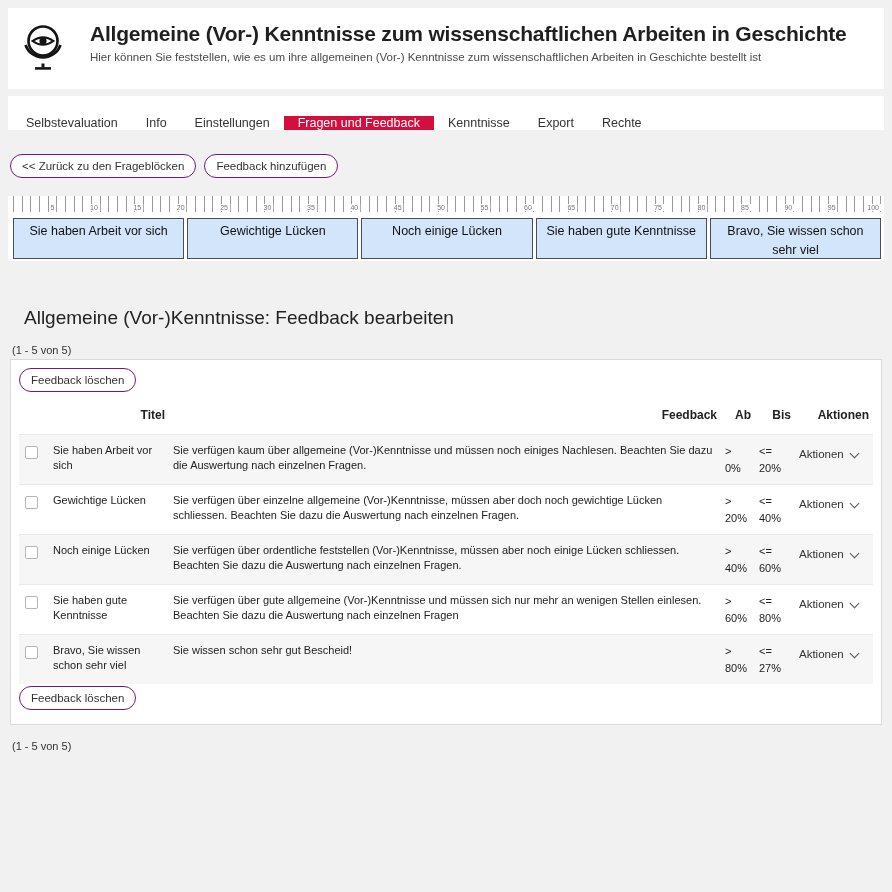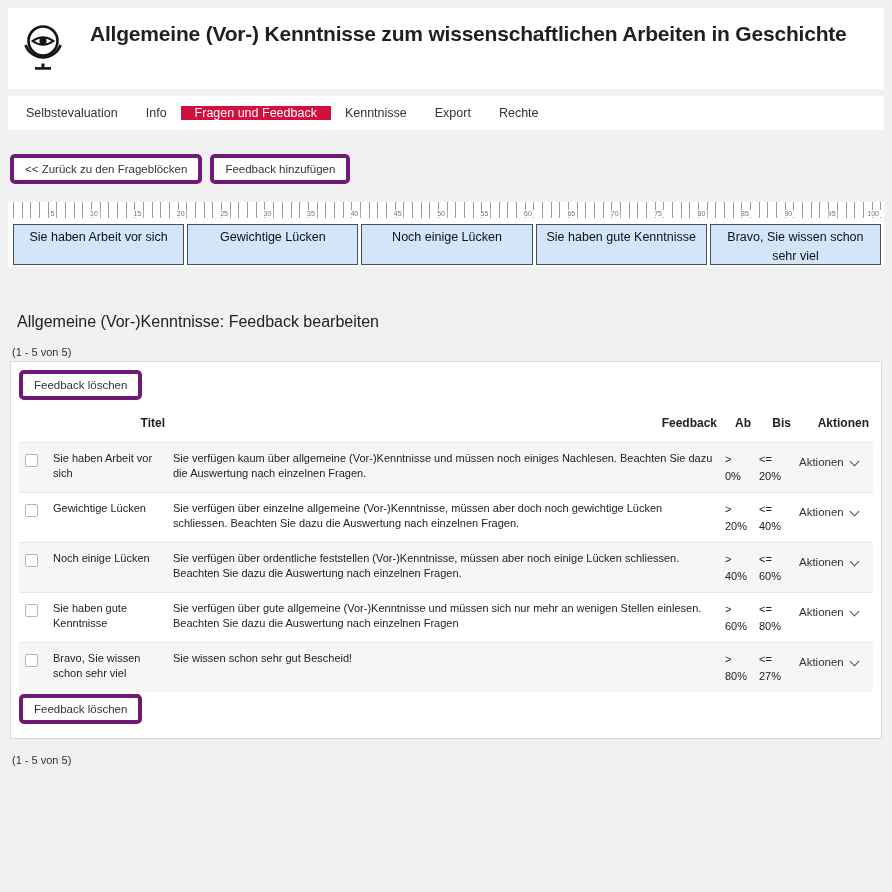--- a/index.html
+++ b/index.html
@@ -33,39 +33,39 @@
     margin-top: 4px;
     font-size: 11.5px;
     color: #4a4a4a;
   }
   
   .nav {
     margin: 7px 8px 0;
     background: #fff;
     display: flex;
     height: 34px;
-    align-items: center;
+    align-items: flex-end;
     padding-left: 4px;
   }
   .tab {
     display: flex;
     align-items: center;
     padding: 0 14px;
     font-size: 12.5px;
     color: #333;
     cursor: pointer;
     white-space: nowrap;
   }
   .tab.active { background: var(--accent); color: #fff; }
   
   .toolbar { margin: 24px 10px 0; display: flex; gap: 8px; }
   .btn {
     background: #fff;
-    border: 4px solid #701a75;
-    border-radius: 5px;
+    border: 1px solid #701a75;
+    border-radius: 12px;
     font-family: "Liberation Sans", sans-serif;
     font-size: 11.5px;
     color: #333;
     padding: 5px 11px;
     cursor: pointer;
     white-space: nowrap;
   }
   
   .scale-wrap {
     margin: 18px 8px 0;
@@ -93,22 +93,22 @@
     border: 1px solid var(--zoneborder);
     text-align: center;
     font-size: 12.5px;
     color: #111;
     padding: 3px 6px 0;
     line-height: 1.55;
     overflow: hidden;
   }
   
   .section-title {
-    margin: 46px 17px 0;
-    font-size: 16px;
+    margin: 46px 24px 0;
+    font-size: 19px;
     font-weight: 400;
     color: #222;
   }
   .pagination { margin: 15px 12px 0; font-size: 11px; color: #333; }
   
   .card {
     margin: 3px 10px 0;
     background: #fff;
     border: 1px solid #d9d9d9;
     padding: 8px;
@@ -169,26 +169,28 @@
       <circle cx="23" cy="19" r="14.5" fill="none" stroke="#141414" stroke-width="2.6"></circle>
       <path d="M12.5 19 Q23 11.5 33.5 19 Q23 26.5 12.5 19 Z" fill="none" stroke="#141414" stroke-width="2"></path>
       <circle cx="23" cy="19" r="3.6" fill="#141414"></circle>
       <path d="M5.5 23 A 18.5 18.5 0 0 0 40.5 23" fill="none" stroke="#141414" stroke-width="2.6"></path>
       <line x1="23" y1="41.5" x2="23" y2="45.2" stroke="#141414" stroke-width="3"></line>
       <line x1="15" y1="46.4" x2="31" y2="46.4" stroke="#141414" stroke-width="2.6"></line>
     </svg>
   </span>
   <div class="header-text">
     <div class="page-title">Allgemeine (Vor-) Kenntnisse zum wissenschaftlichen Arbeiten in Geschichte</div>
+    <div class="page-subtitle">Hier können Sie feststellen, wie es um ihre allgemeinen (Vor-) Kenntnisse zum wissenschaftlichen Arbeiten in Geschichte bestellt ist</div>
   </div>
 </div>
 
 <div class="nav">
     <div class="tab">Selbstevaluation</div>
     <div class="tab">Info</div>
+    <div class="tab">Einstellungen</div>
     <div class="tab active">Fragen und Feedback</div>
     <div class="tab">Kenntnisse</div>
     <div class="tab">Export</div>
     <div class="tab">Rechte</div>
   </div>
 
 <div class="toolbar">
   <button class="btn">&lt;&lt; Zurück zu den Frageblöcken</button>
   <button class="btn">Feedback hinzufügen</button>
 </div>

